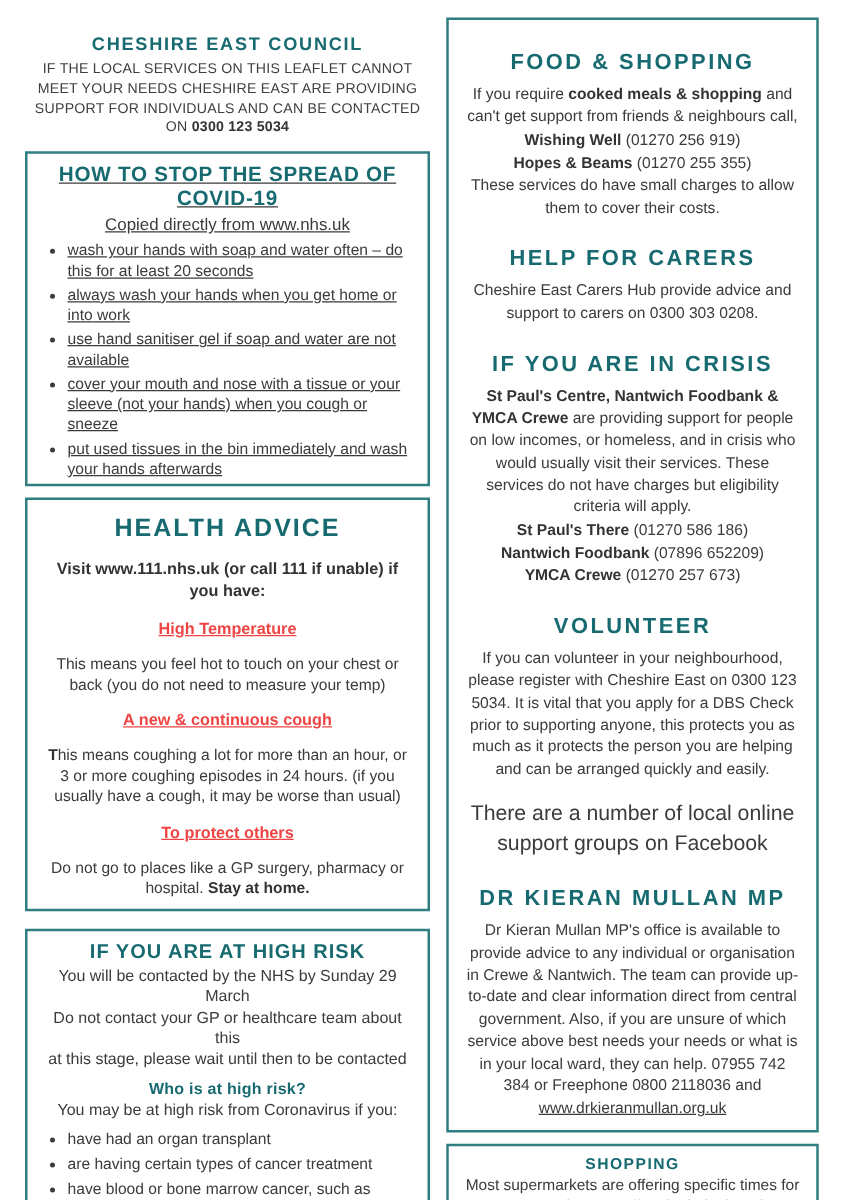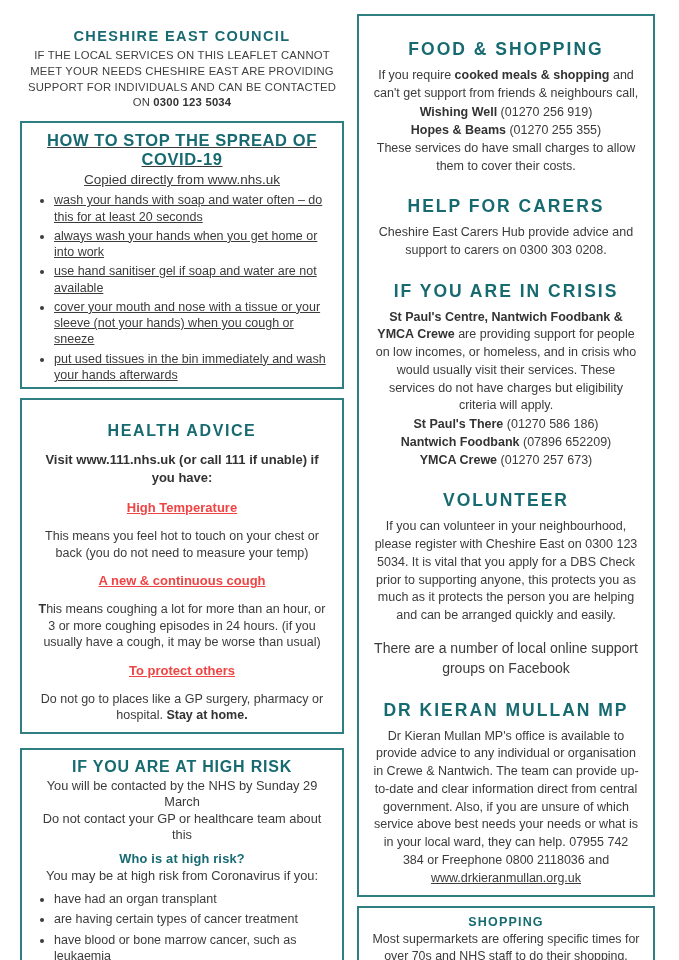--- a/index.html
+++ b/index.html
@@ -24,41 +24,41 @@
   .council h1 { font-size: 14.5px; letter-spacing: 1.4px; }
   .council p { font-size: 11.3px; line-height: 1.4; margin: 4px 2px 0; color: #3f3f3f; letter-spacing: 0.2px; }
 
   .box-spread { margin-top: 10px; padding: 6px 10px 0; text-decoration: underline; }
   .box-spread h2 { font-size: 16.5px; letter-spacing: 0.6px; margin-top: 2px; }
   .spread-sub { font-size: 13.5px; margin: 3px 0 5px; color: #3b3b3b; }
   ul.bullets { margin: 5px 0 4px; padding-left: 22px; }
   ul.bullets li { font-size: 12.5px; line-height: 1.3; margin-bottom: 3px; color: #3b3b3b; }
 
   .box-health { margin-top: 9px; padding: 9px 12px 8px; }
-  .box-health h2 { font-size: 16px; letter-spacing: 1.6px; margin-top: 13px; }
+  .box-health h2 { font-size: 20px; letter-spacing: 1.6px; margin-top: 3px; }
   .health-intro { font-size: 13px; font-weight: bold; color: #333; margin: 11px 4px 14px; line-height: 1.35; }
   .sub-h { font-size: 13px; font-weight: bold; text-decoration: underline; color: #ef4444; margin-top: 12px; }
   .sub-b { font-size: 12.5px; line-height: 1.32; margin: 2px 2px 0; }
 
   .box-risk { margin-top: 14px; padding: 7px 10px 5px; }
   .box-risk h2 { font-size: 16px; letter-spacing: 0.8px; margin-top: 1px; }
   .risk-line { font-size: 12.8px; line-height: 1.3; }
   .who { font-size: 12.8px; margin-top: 7px; letter-spacing: 0.2px; }
   .who-intro { font-size: 12.8px; margin-top: 2px; }
   .box-risk ul.bullets { margin-top: 8px; }
   .box-risk ul.bullets li { margin-bottom: 4px; }
 
   
   .box-main { margin-top: 14px; padding: 10px 14px 8px; }
   .r-h { font-size: 17.5px; letter-spacing: 2px; }
   .mt-first { margin-top: 13px; }
   .mt-sec { margin-top: 21px; }
   .r-body { font-size: 12.5px; line-height: 1.42; text-align: center; margin: 7px 0 0; }
   .c-line { font-size: 12.5px; line-height: 1.45; text-align: center; margin: 0; }
-  .r-note { font-size: 14px; line-height: 1.42; text-align: center; margin: 14px 0 16px; }
+  .r-note { font-size: 17px; line-height: 1.42; text-align: center; margin: 14px 0 16px; }
 
   .box-shop { margin-top: 9px; padding: 7px 12px 6px; }
   .box-shop h2 { font-size: 12.5px; letter-spacing: 1.2px; }
   .shop-body { font-size: 12.4px; line-height: 1.38; text-align: center; margin: 2px 0 0; }
 </style>
 </head>
 <body>
 
 <div class="page">
 
@@ -89,20 +89,21 @@
       <p class="sub-h center">A new &amp; continuous cough</p>
       <p class="sub-b center"><span class="b">T</span><span>his means coughing a lot for more than an hour, or 3 or more coughing episodes in 24 hours. (if you usually have a cough, it may be worse than usual)</span></p>
       <p class="sub-h center">To protect others</p>
       <p class="sub-b center"><span>Do not go to places like a GP surgery, pharmacy or hospital. </span><span class="b">Stay at home.</span></p>
     </section>
 
     <section class="box box-risk">
       <h2>IF YOU ARE AT HIGH RISK</h2>
       <p class="risk-line center" style="margin:2px 0 0;">You will be contacted by the NHS by  Sunday 29 March</p>
       <p class="risk-line center" style="margin:0;">Do not contact your GP or healthcare team about this</p>
+      <p class="risk-line center" style="margin:0;">at this stage,  please wait until then to be contacted</p>
       <h3 class="who">Who is at high risk?</h3>
       <p class="who-intro center" style="margin-bottom:0;">You may be at high risk from Coronavirus if you:</p>
       <ul class="bullets">
         <li>have had an organ transplant</li>
         <li>are having certain types of cancer treatment</li>
         <li>have blood or bone marrow cancer, such as leukaemia</li>
 
       </ul>
     </section>
   </div>

